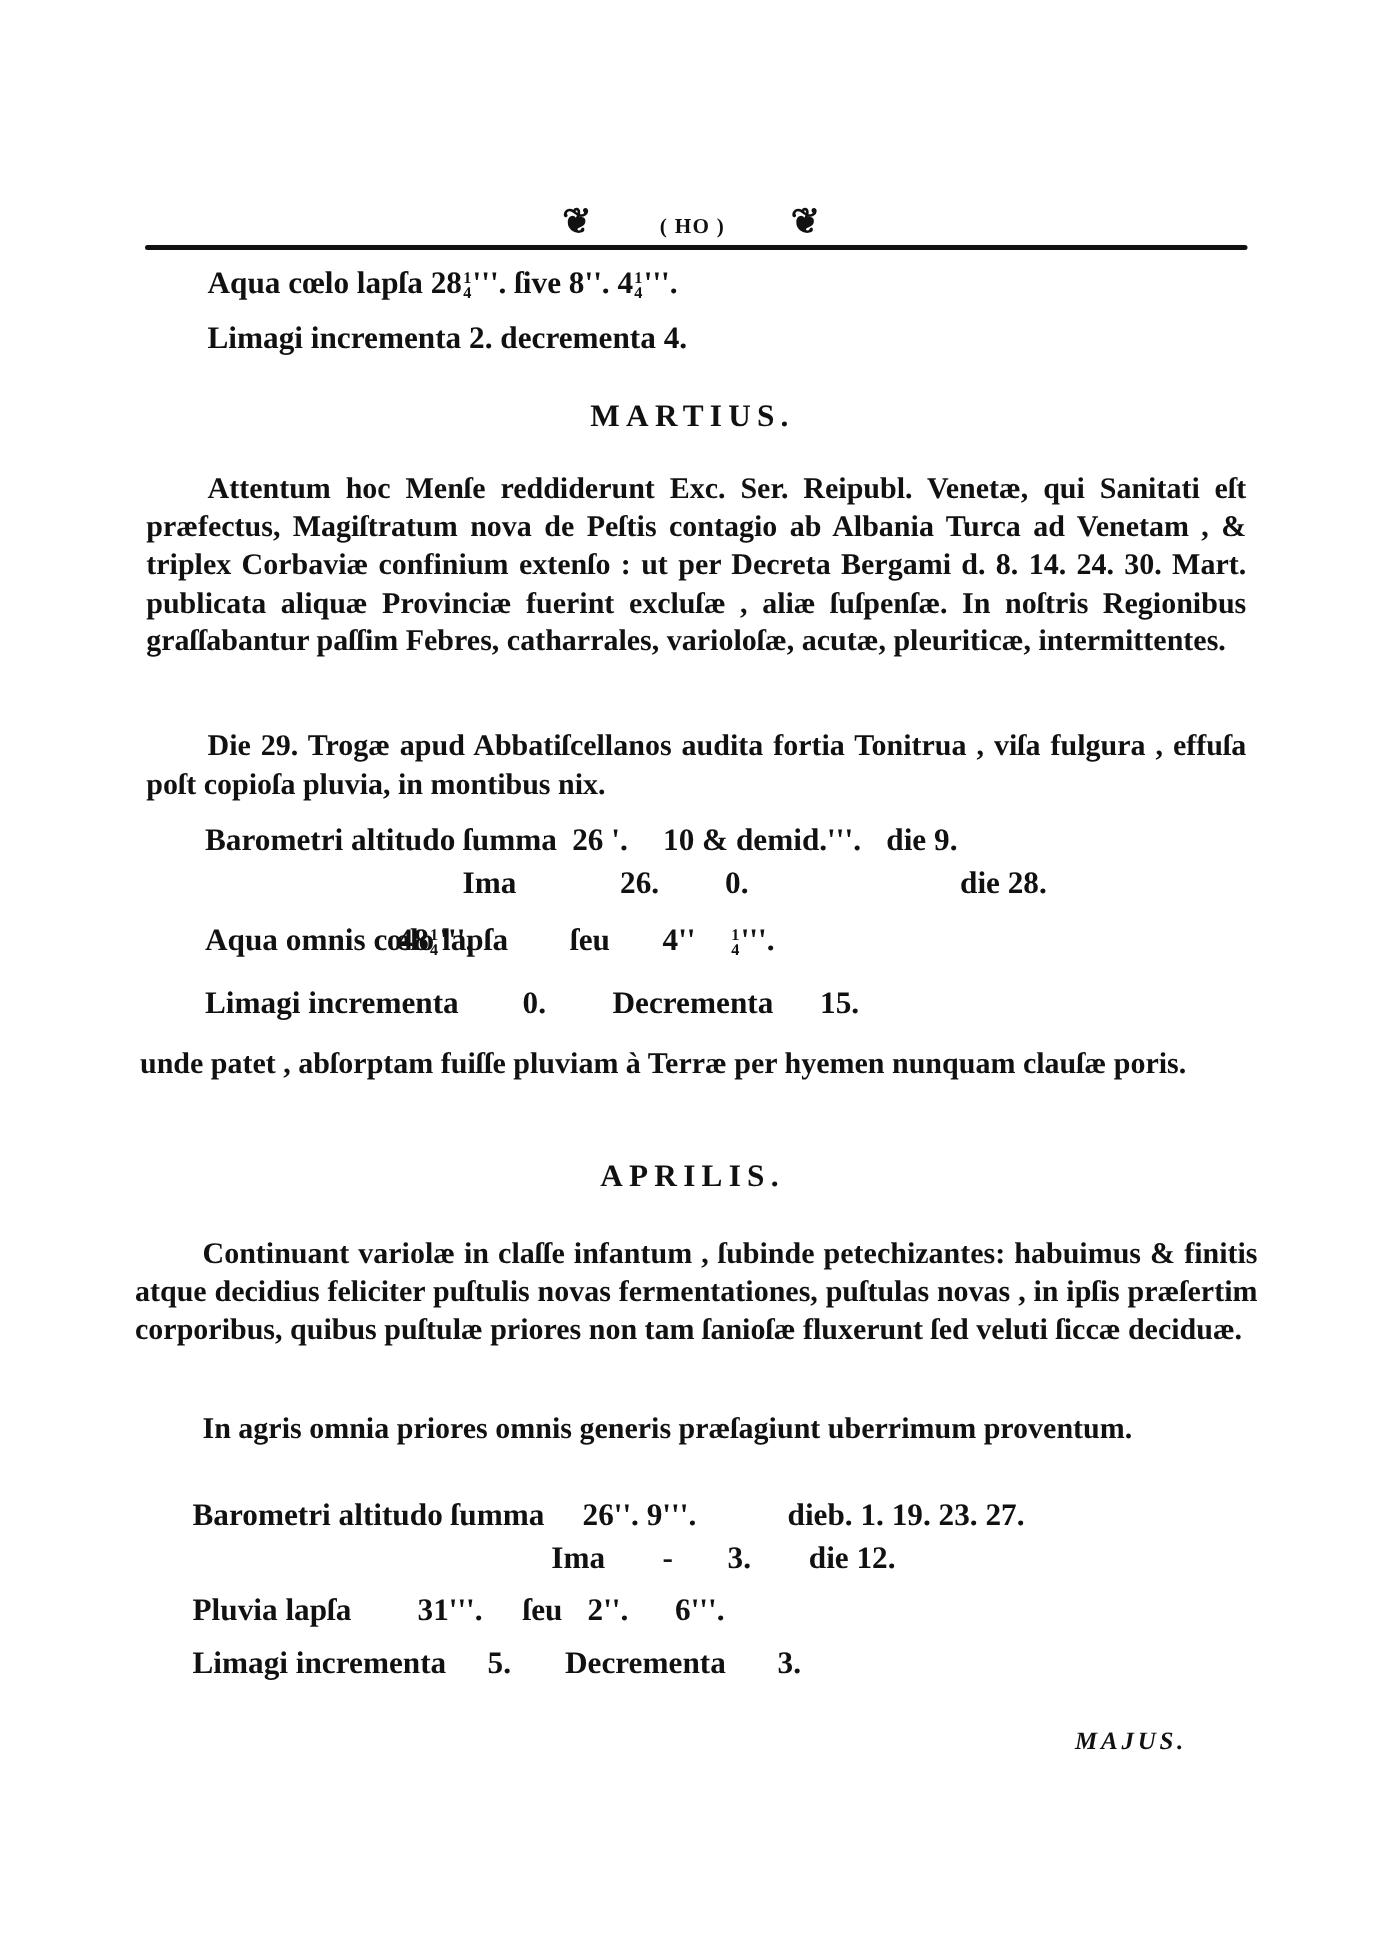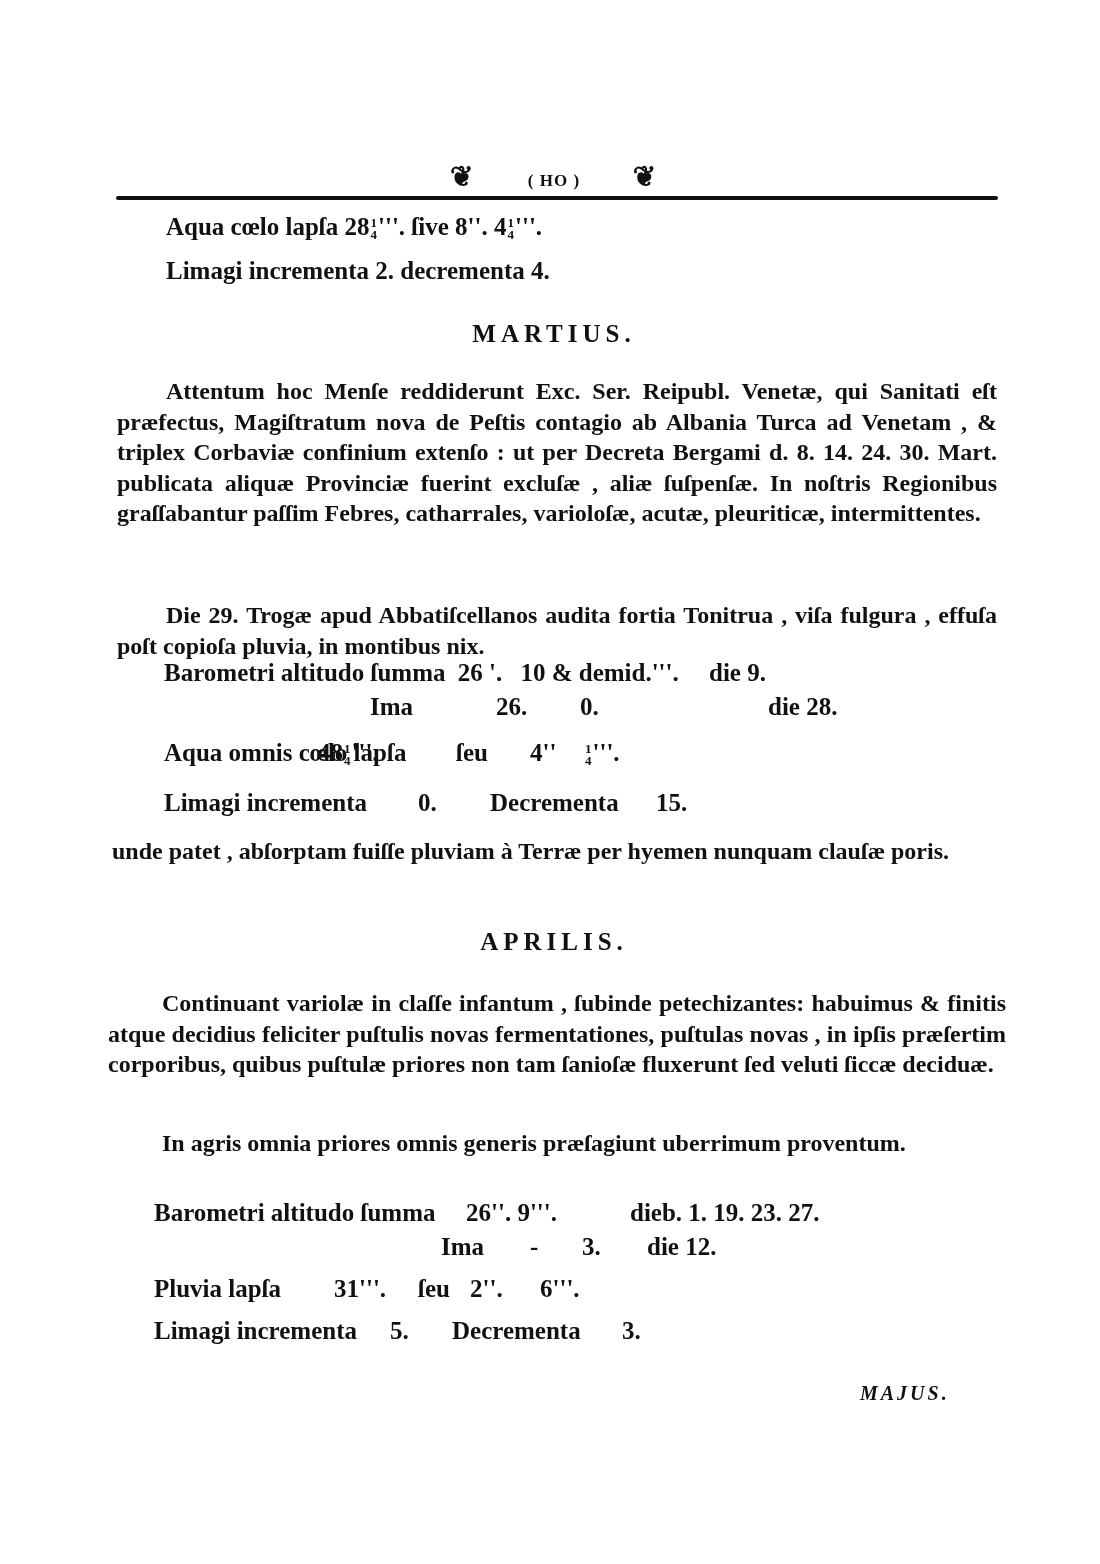--- a/index.html
+++ b/index.html
@@ -49,27 +49,27 @@
 
   <div class="line" style="top:214px; left:162px;">
     <span>Aqua cœlo lapſa 28</span><span class="frac"><span>1</span><span>4</span></span><span>'''. ſive 8''. 4</span><span class="frac"><span>1</span><span>4</span></span><span>'''.</span>
   </div>
   <div class="line" style="top:258px; left:162px;">Limagi incrementa 2. decrementa 4.</div>
 
   <div class="heading" style="top:320px;">MARTIUS.</div>
 
   <div class="para" style="top:376px; left:113px; width:880px; text-indent:49px;">Attentum hoc Menſe reddiderunt Exc. Ser. Reipubl. Venetæ, qui Sanitati eſt præfectus, Magiſtratum nova de Peſtis contagio ab Albania Turca ad Venetam , &amp; triplex Corbaviæ confinium extenſo : ut per Decreta Bergami d. 8. 14. 24. 30. Mart. publicata aliquæ Provinciæ fuerint excluſæ , aliæ ſuſpenſæ.   In noſtris Regionibus graſſabantur paſſim Febres, catharrales, varioloſæ, acutæ, pleuriticæ, intermittentes.</div>
 
-  <div class="para" style="top:582px; left:113px; width:880px; text-indent:49px;margin-top:18px;">Die 29. Trogæ apud Abbatiſcellanos audita fortia Tonitrua , viſa fulgura , effuſa poſt copioſa pluvia, in montibus nix.</div>
+  <div class="para" style="top:582px; left:113px; width:880px; text-indent:49px;">Die 29. Trogæ apud Abbatiſcellanos audita fortia Tonitrua , viſa fulgura , effuſa poſt copioſa pluvia, in montibus nix.</div>
 
   <div class="line" style="top:660px; left:160px;">
     <span>Barometri altitudo ſumma</span>
     <span style="margin-left:6px;">26 '.</span>
-    <span style="margin-left:12px;">10 &amp; demid.'''.</span>
-    <span style="margin-left:24px;">die 9.</span>
+    <span style="margin-left:22px;">10 &amp; demid.'''.</span>
+    <span style="margin-left:14px;">die 9.</span>
   </div>
   <div class="line" style="top:694px; left:0; width:1100px;">
     <span style="position:absolute; left:366px;">Ima</span>
     <span style="position:absolute; left:492px;">26.</span>
     <span style="position:absolute; left:576px;">0.</span>
     <span style="position:absolute; left:764px;">die 28.</span>
   </div>
 
   <div class="line" style="top:740px; left:0; width:1100px;">
     <span style="position:absolute; left:160px;">Aqua omnis cœlo lapſa</span>

